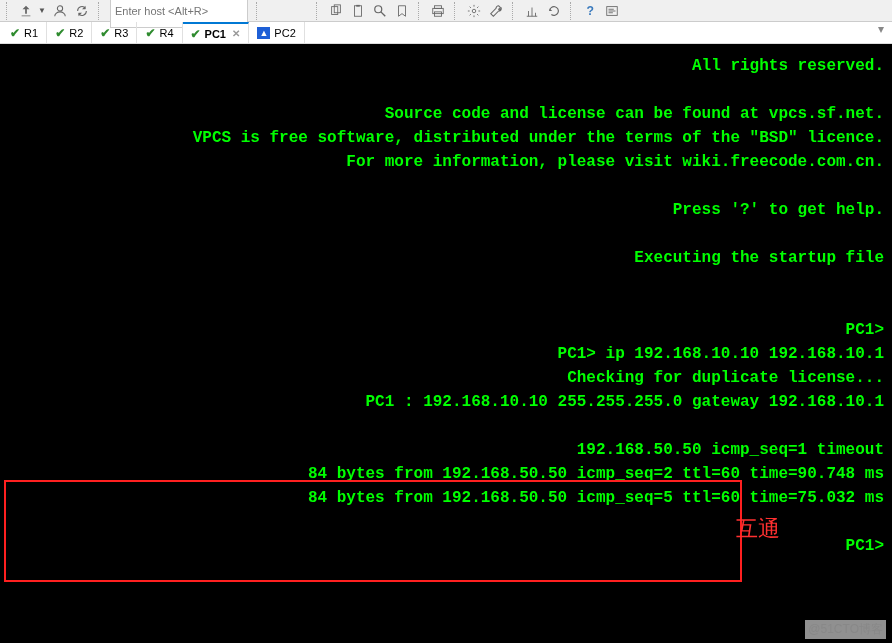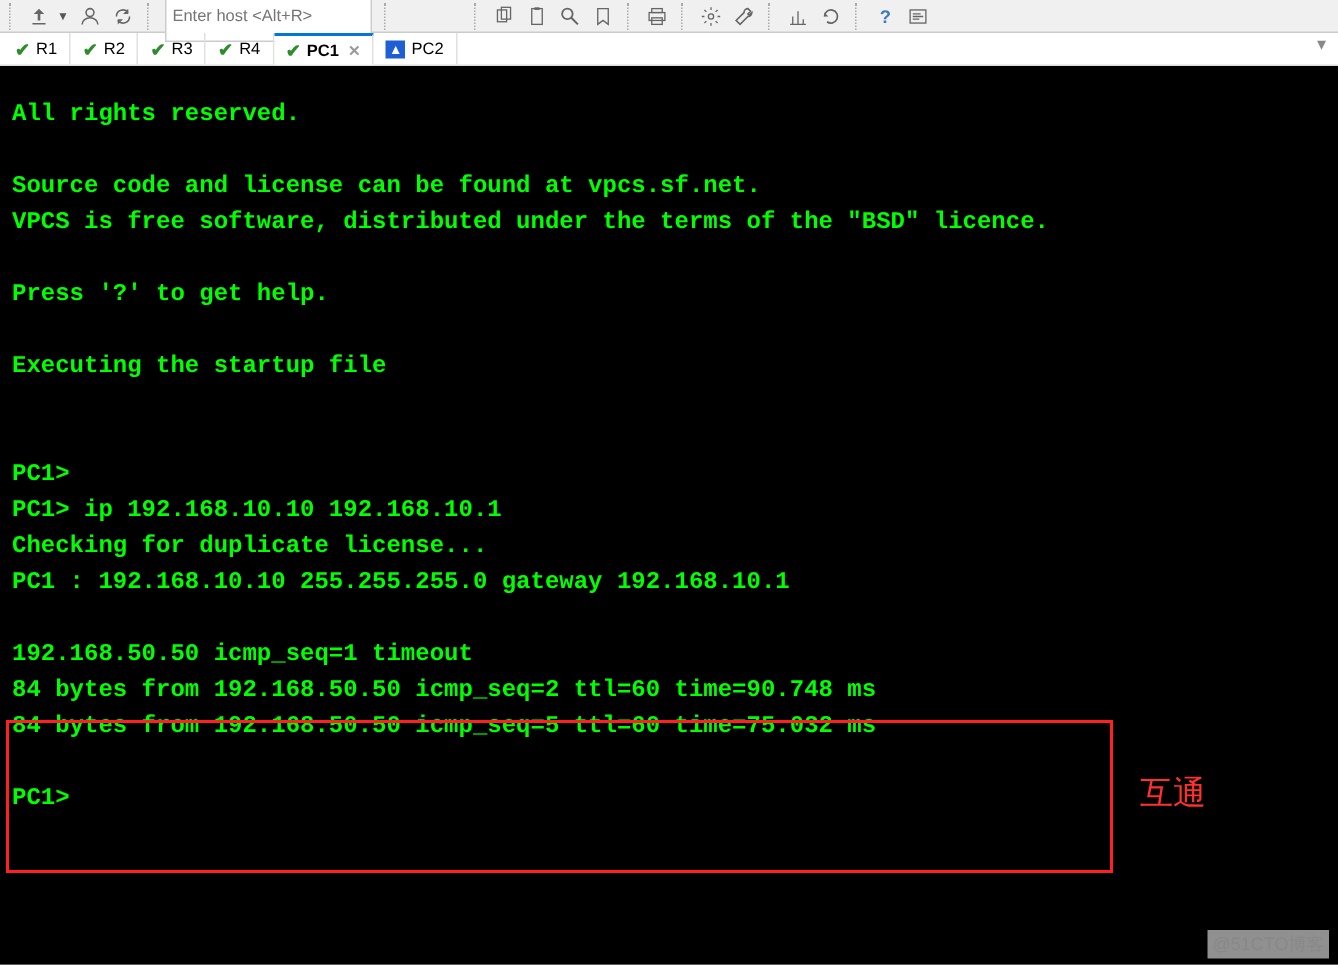--- a/index.html
+++ b/index.html
@@ -13,21 +13,21 @@
     .host-input { width:138px; height:18px; font-size:11px; padding:16px 4px; border:1px solid #ccc; background:#fff; color:#888; }
     
     .tabs-bar { height:22px; background:#fff; border-bottom:1px solid #ddd; display:flex; align-items:stretch; padding-left:2px; }
     .tab { display:flex; align-items:center; padding:0 8px; font-size:11px; border-right:1px solid #e0e0e0; cursor:pointer; gap:4px; }
     .tab.active { background:#fff; border-top:2px solid #0078d4; font-weight:bold; }
     .tab-check { color:#2e8b2e; font-weight:bold; font-size:12px; }
     .tab-warn { color:#fff; background:#1e5fd6; width:13px; height:12px; display:inline-flex; align-items:center; justify-content:center; font-size:9px; font-weight:bold; }
     .tab-close { color:#999; font-size:10px; margin-left:2px; }
     .tab-menu { margin-left:auto; padding:0 8px; color:#888; cursor:pointer; }
     
-    .terminal { background:#000; color:#0f0; font-family:"Consolas","Courier New",monospace; font-size:16px; font-weight:bold; height:calc(643px - 44px); padding:20px 8px; overflow:hidden; position:relative; line-height:1.5; }
+    .terminal { background:#000; color:#0f0; font-family:"Consolas","Courier New",monospace; font-size:16px; font-weight:bold; height:calc(643px - 44px); padding:10px 8px; overflow:hidden; position:relative; line-height:1.5;text-align:right; }
     .terminal-line { white-space:pre-wrap; }
     
     .red-box { position:absolute; border:2px solid #ff2020; }
     .annotation { position:absolute; color:#ff3030; font-size:22px; font-weight:normal; font-family:"SimSun","Microsoft YaHei",sans-serif; }
     
     .watermark { position:absolute; right:6px; bottom:4px; color:#888; font-size:12px; font-family:"Microsoft YaHei",sans-serif; background:rgba(240,240,240,0.6); padding:1px 3px; }
   </style>
 </head>
 <body>
 
@@ -152,34 +152,35 @@
     <span>PC2</span>
   </div>
   <div class="tab-menu">▾</div>
 </div>
 
 <div class="terminal">
   <div class="terminal-line">All rights reserved.</div>
   <div class="terminal-line">&nbsp;</div>
   <div class="terminal-line">Source code and license can be found at vpcs.sf.net.</div>
   <div class="terminal-line">VPCS is free software, distributed under the terms of the "BSD" licence.</div>
+  <div class="terminal-line">For more information, please visit wiki.freecode.com.cn.</div>
   <div class="terminal-line">&nbsp;</div>
   <div class="terminal-line">Press '?' to get help.</div>
   <div class="terminal-line">&nbsp;</div>
   <div class="terminal-line">Executing the startup file</div>
   <div class="terminal-line">&nbsp;</div>
   <div class="terminal-line">&nbsp;</div>
   <div class="terminal-line">PC1&gt;</div>
   <div class="terminal-line">PC1&gt; ip 192.168.10.10 192.168.10.1</div>
   <div class="terminal-line">Checking for duplicate license...</div>
   <div class="terminal-line">PC1 : 192.168.10.10 255.255.255.0 gateway 192.168.10.1</div>
   <div class="terminal-line">&nbsp;</div>
   <div class="terminal-line">192.168.50.50 icmp_seq=1 timeout</div>
   <div class="terminal-line">84 bytes from 192.168.50.50 icmp_seq=2 ttl=60 time=90.748 ms</div>
   <div class="terminal-line">84 bytes from 192.168.50.50 icmp_seq=5 ttl=60 time=75.032 ms</div>
   <div class="terminal-line">&nbsp;</div>
   <div class="terminal-line">PC1&gt;</div>
 
   <div class="red-box" style="left:4px; top:436px; width:738px; height:102px;"></div>
-  <div class="annotation" style="left:760px; top:468px;">互通</div>
+  <div class="annotation" style="left:736px; top:468px;">互通</div>
 </div>
 
 <div class="watermark">@51CTO博客</div>
 
 </body></html>

